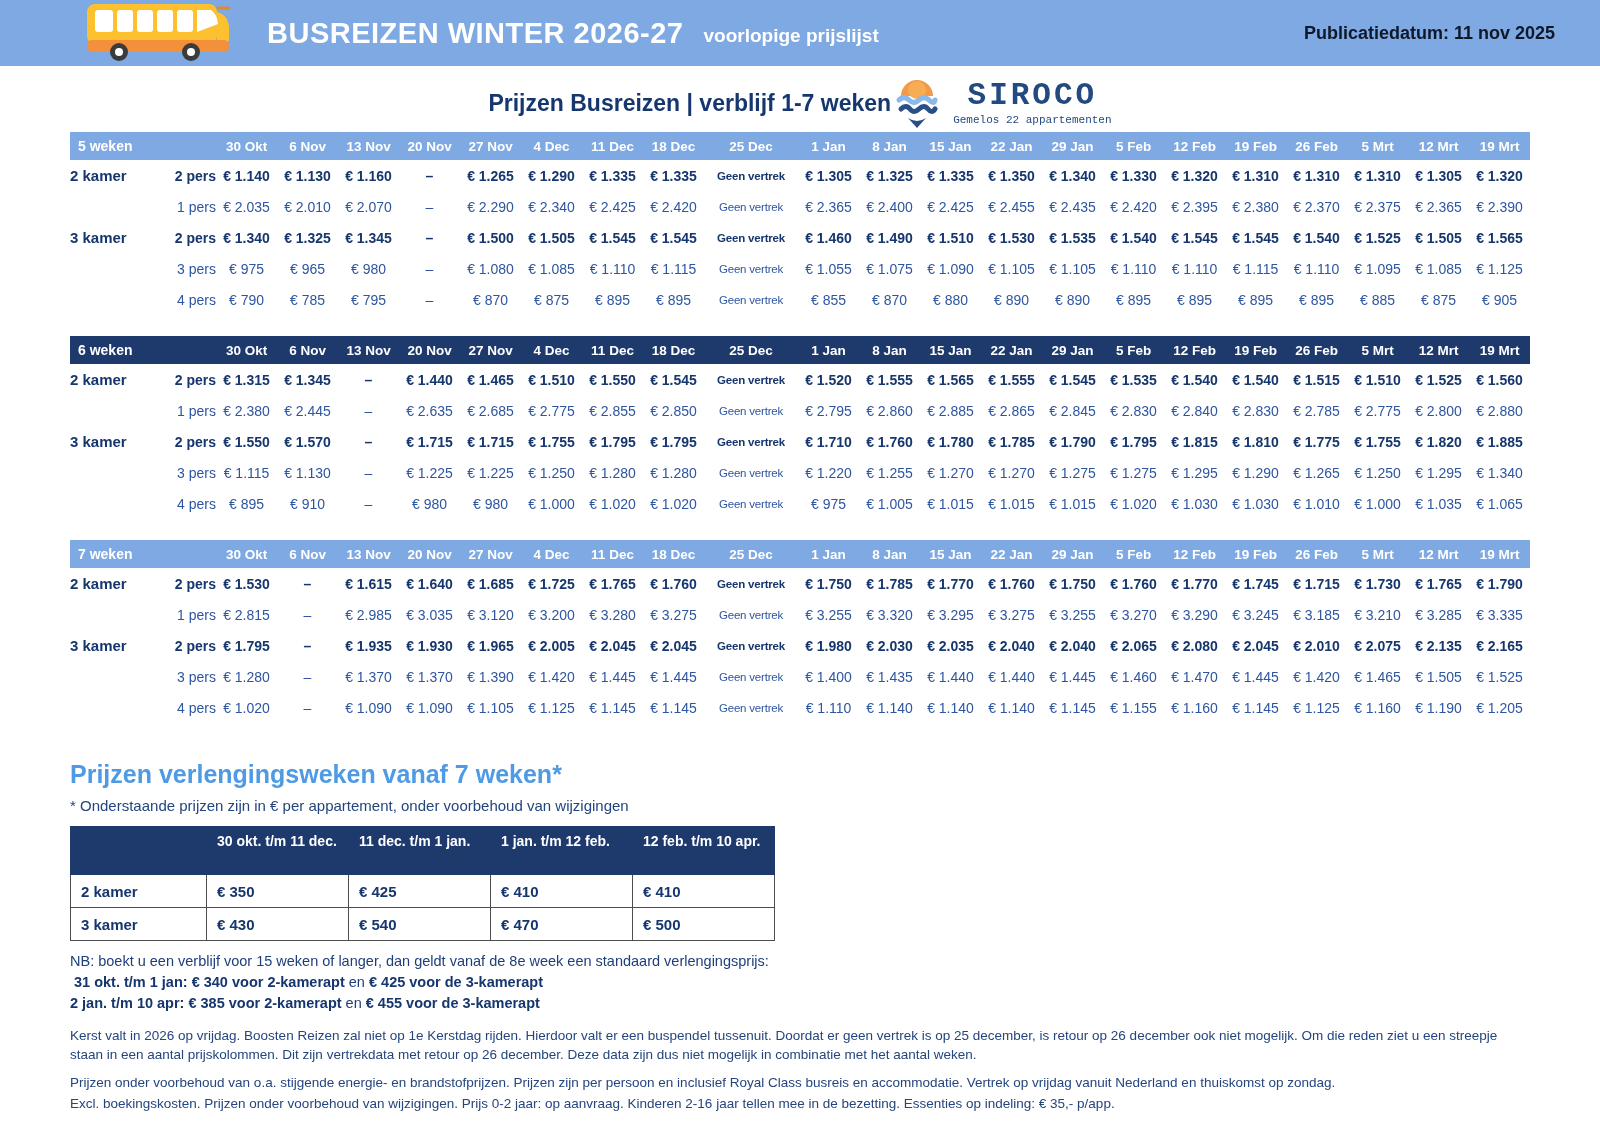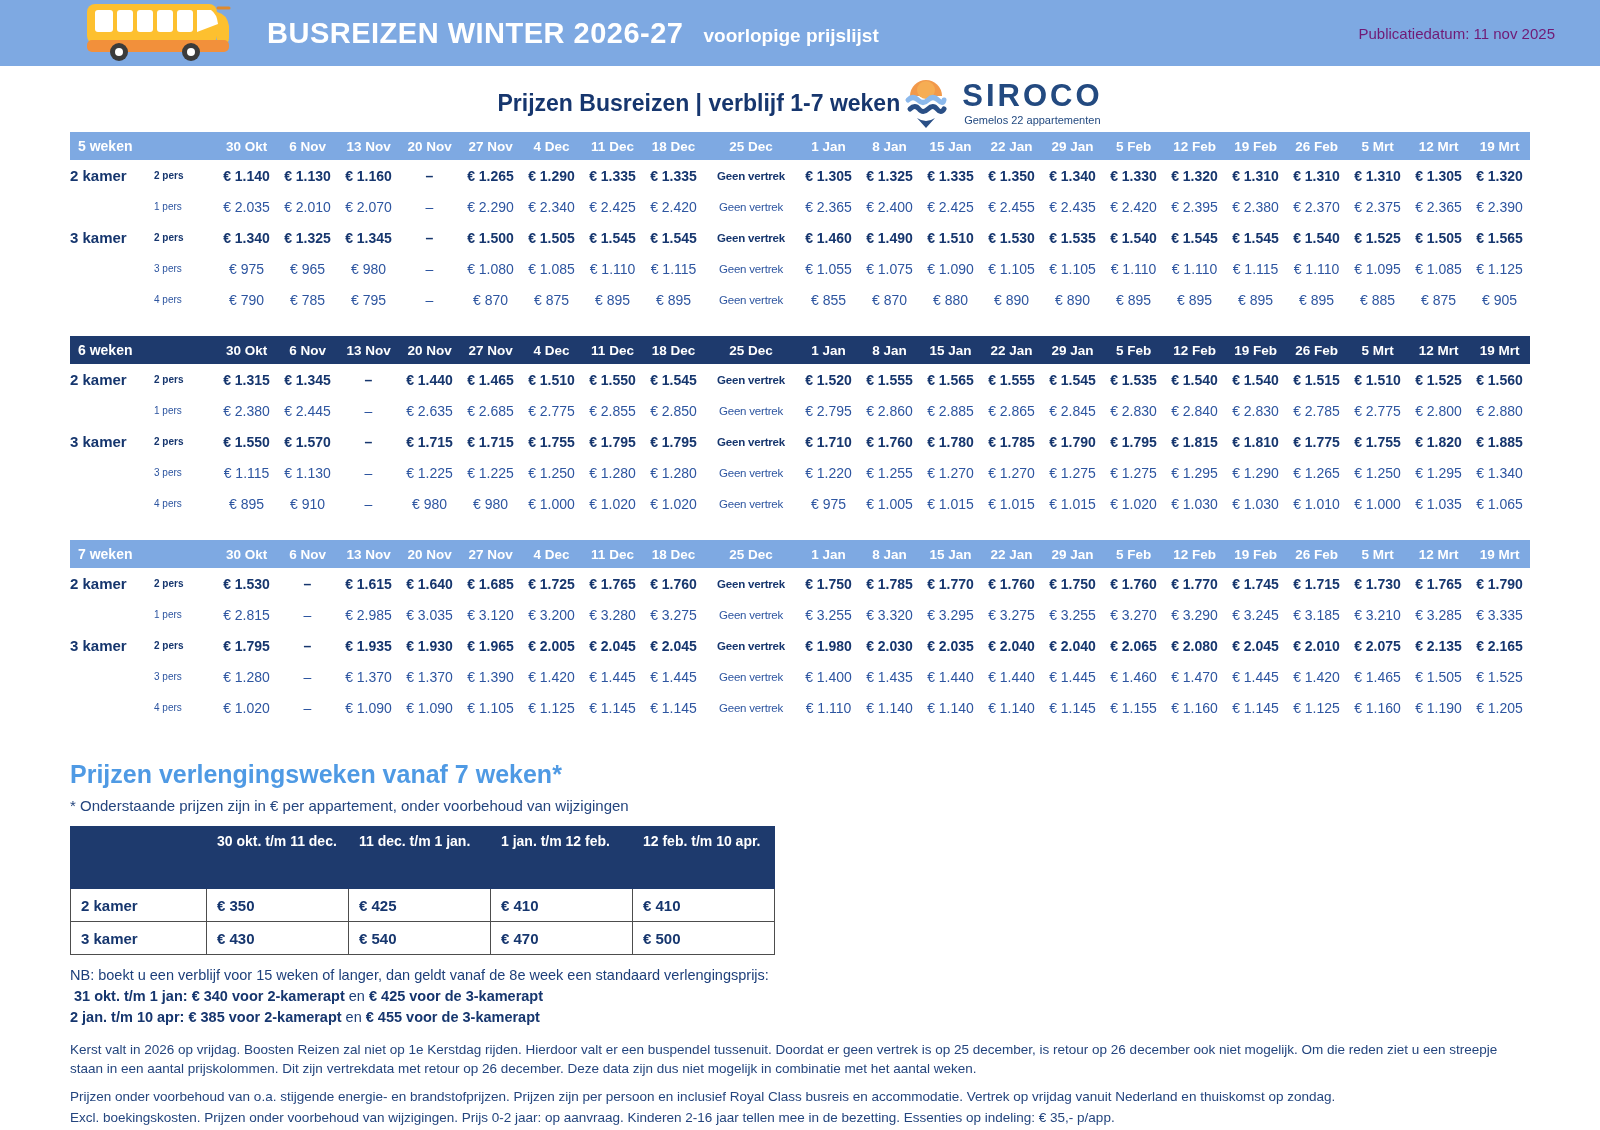--- a/index.html
+++ b/index.html
@@ -22,26 +22,26 @@
   .banner{
     height:66px;background:var(--banner);
     display:flex;align-items:center;padding:0 45px 0 85px;
   }
   .bus{width:150px;height:62px;flex:0 0 auto;}
   .banner-title{
     margin-left:32px;color:#fff;font-size:29px;font-weight:800;
     letter-spacing:.5px;white-space:nowrap;
   }
   .banner-sub{margin-left:20px;color:#fff;font-size:19px;font-weight:700;white-space:nowrap;padding-top:6px;}
-  .pub-date{margin-left:auto;color:#701a75;font-size:15px;font-weight:400;white-space:nowrap;}
+  .pub-date{margin-left:auto;color:#0f172a;font-size:18px;font-weight:700;white-space:nowrap;}
   
   .content{padding:0 70px;}
   .page-head{display:flex;justify-content:center;align-items:flex-start;margin-top:8px;height:58px;}
   .page-title{font-size:23px;font-weight:800;color:var(--bold-price);padding-top:16px;}
-  .logo{display:flex;align-items:center;gap:10px;}
+  .logo{display:flex;align-items:center;gap:10px;font-family:Liberation Mono, monospace;}
   .logo-text{display:flex;flex-direction:column;align-items:center;}
   .logo-name{font-size:31px;font-weight:700;letter-spacing:3px;color:#234a80;line-height:1;}
   .logo-tag{font-size:11px;color:#234a80;margin-top:3px;}
   
   .ptable{width:100%;border-collapse:collapse;table-layout:fixed;margin-top:0;}
   .ptable + .ptable{margin-top:21px;}
   .ptable col.c-kamer{width:84px;}
   .ptable col.c-pers{width:62px;}
   .ptable col.c-gv{width:94px;}
   .ptable col.c-date{width:61px;}
@@ -52,32 +52,32 @@
   .ptable tr.hdr.light th{background:var(--banner);}
   .ptable tr.hdr.dark th{background:var(--navy);}
   .ptable th.lbl{text-align:left;padding-left:8px;font-size:14px;}
   .ptable td{
     height:31px;text-align:center;font-size:14px;white-space:nowrap;
     padding:0;overflow:hidden;
   }
   .ptable tr.bold-row td{font-weight:700;color:var(--bold-price);}
   .ptable tr.normal-row td{font-weight:400;color:var(--norm-price);}
   .ptable td.kamer{text-align:left;font-weight:700;color:var(--bold-price);font-size:15px;}
-  .ptable td.pers{text-align:left;font-size:10px;}
+  .ptable td.pers{text-align:right;font-size:14px;}
   .ptable tr.normal-row td.pers{font-weight:400;}
   .ptable td.geen{font-size:11.5px;letter-spacing:-0.2px;}
   
   .ext-heading{margin-top:37px;font-size:25px;font-weight:800;color:var(--accent);}
   .ext-note{margin-top:8px;font-size:15px;color:#24457e;}
   .ext-table{border-collapse:collapse;margin-top:12px;table-layout:fixed;}
   .ext-table col.e-lbl{width:136px;}
   .ext-table col.e-col{width:142px;}
   .ext-table th{
     background:var(--navy);color:#fff;font-size:14px;font-weight:700;text-align:left;
-    padding:6px 10px;height:62px;vertical-align:top;border:1.5px solid var(--navy);
+    padding:6px 10px;height:48px;vertical-align:top;border:1.5px solid var(--navy);
   }
   .ext-table td{
     border:1.5px solid #4d4d4d;font-size:15px;font-weight:700;color:var(--bold-price);
     padding:6px 10px;height:33px;background:#fff;
   }
   
   .nb{margin-top:10px;font-size:14.5px;color:#1d3f7a;line-height:1.45;}
   .nb .b{font-weight:700;color:var(--bold-price);}
   .nb .lead-space{padding-left:4px;}
   .foot{margin-top:13px;font-size:13.5px;line-height:1.4;color:#24457e;}

